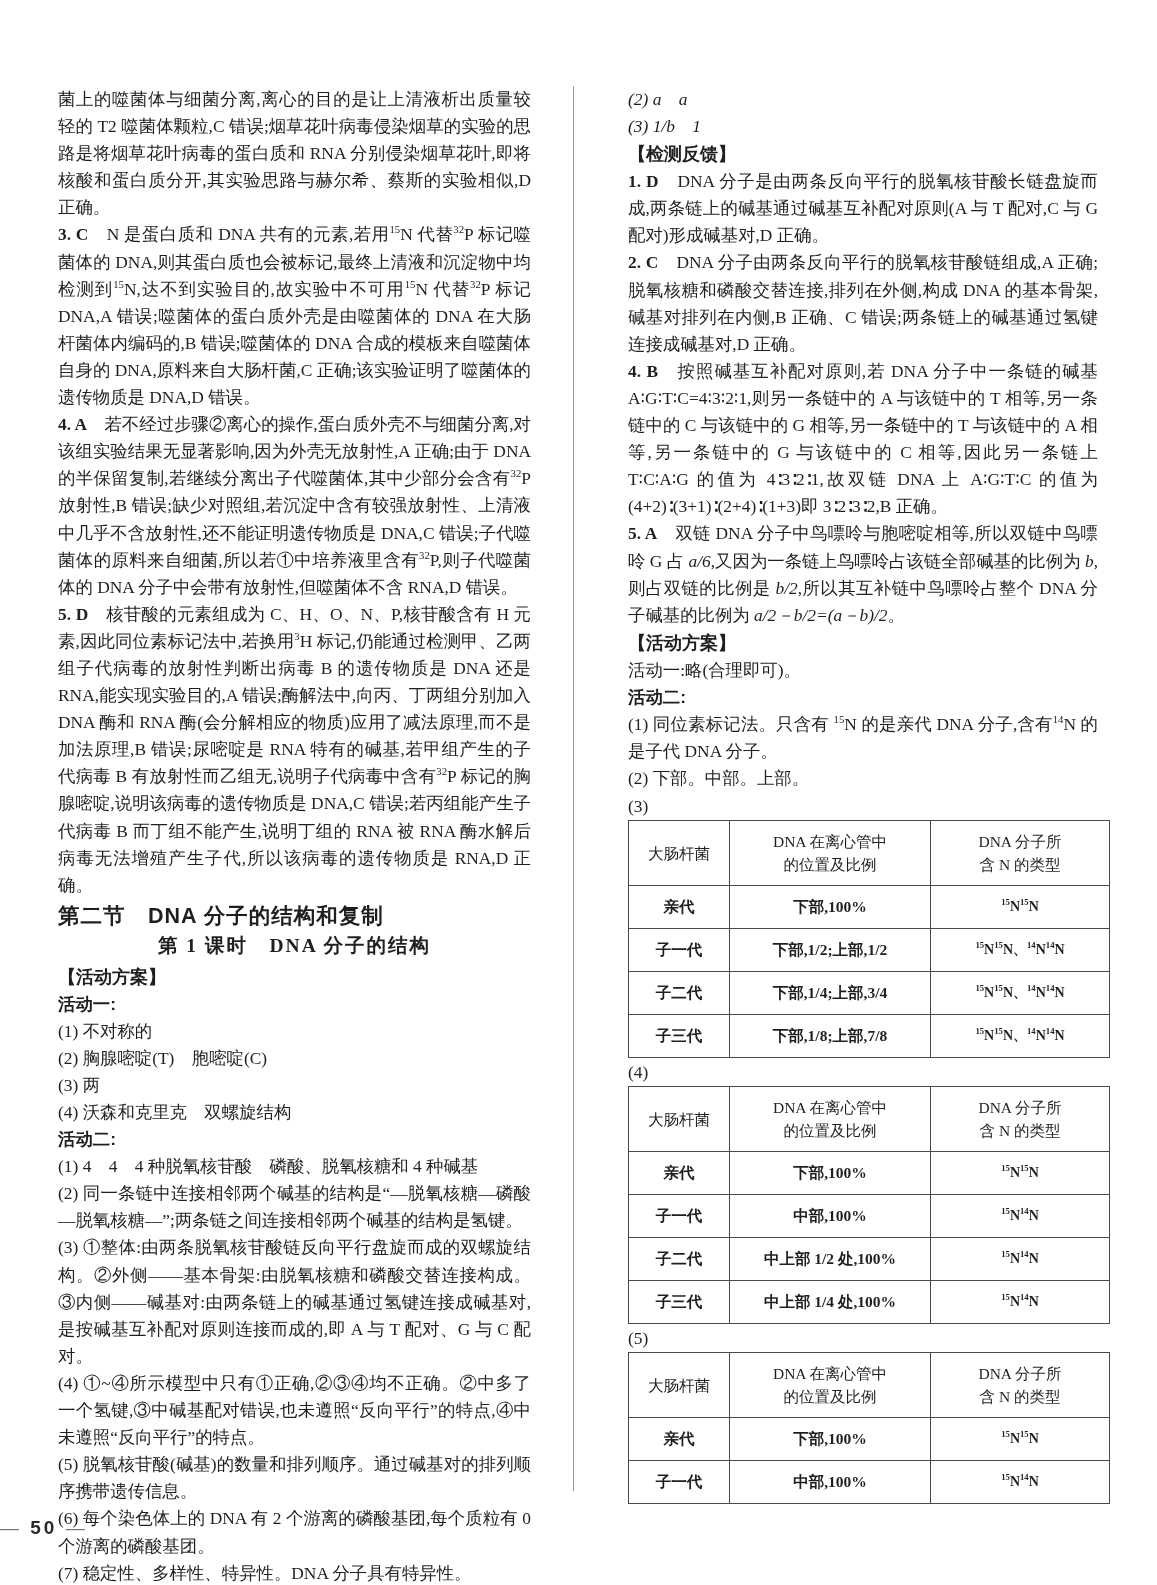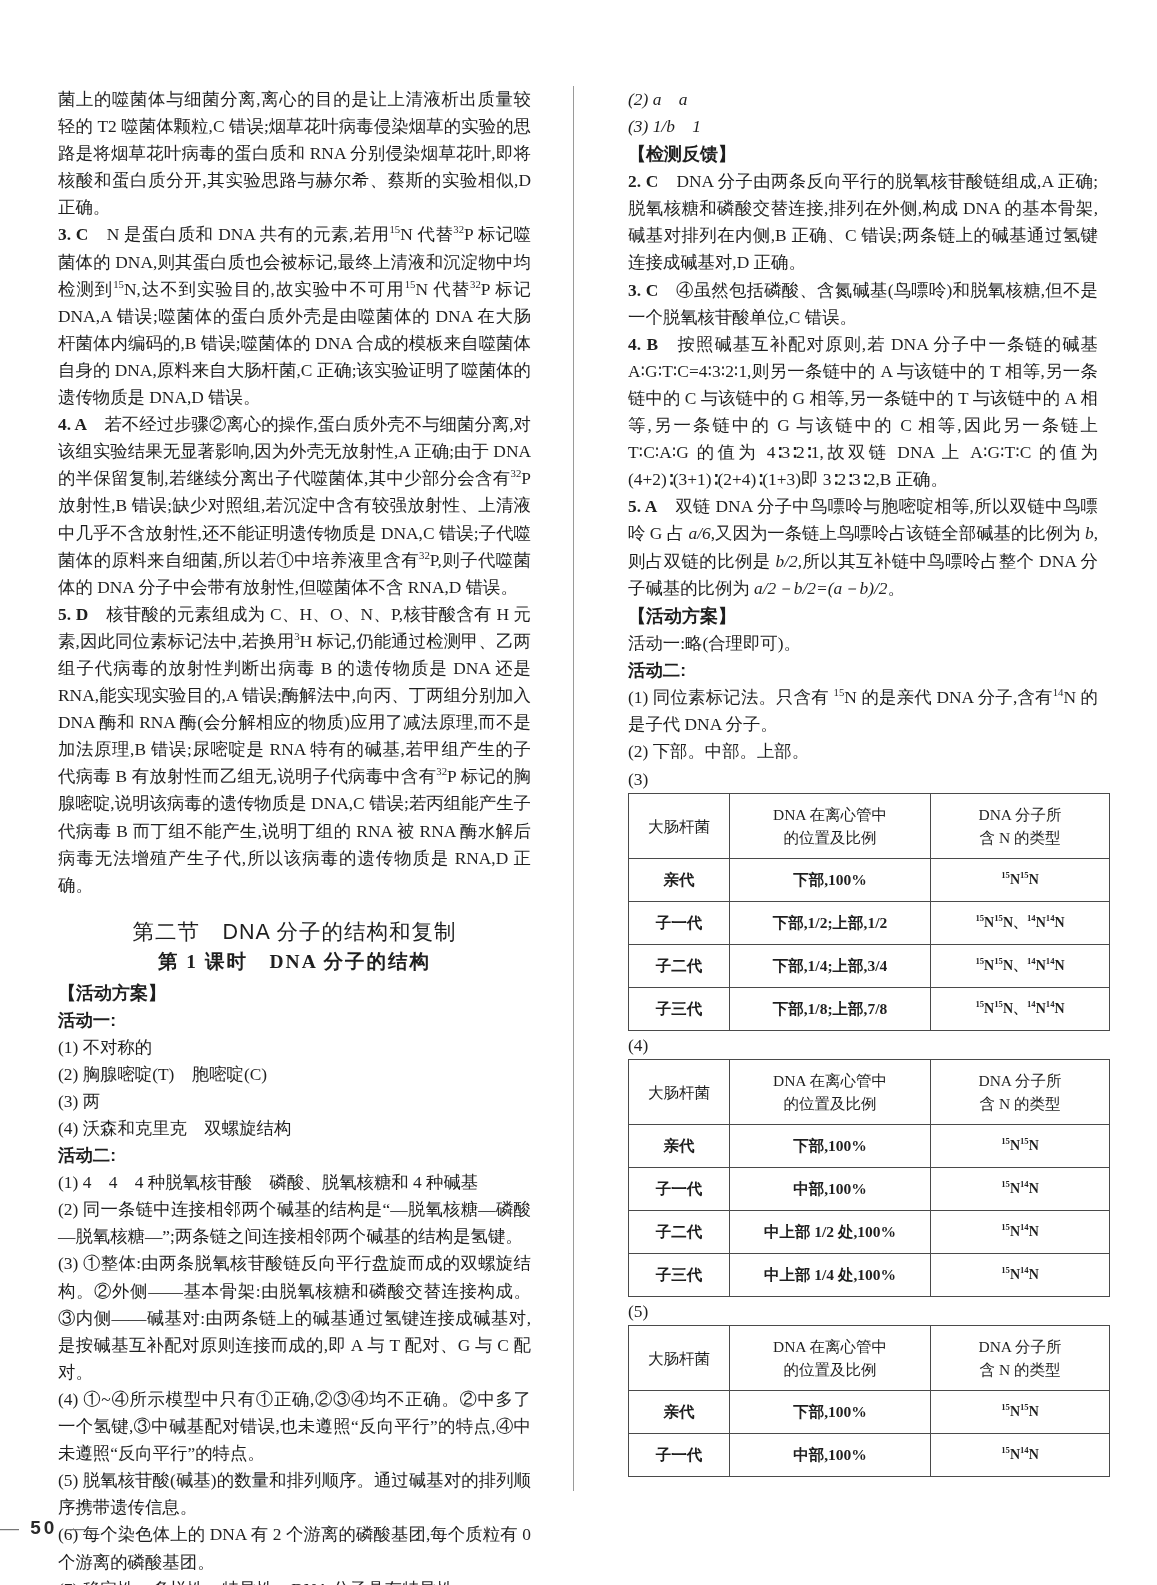--- a/index.html
+++ b/index.html
@@ -42,24 +42,23 @@
     letter-spacing:0px;
   }
   .body-text { text-indent:0; }
   .ital { font-style:italic; font-family:"Liberation Serif",serif; }
 
   sup { font-size:0.62em; vertical-align:super; line-height:0; }
 
   
   .h-section {
     font-family:"Liberation Sans","DejaVu Sans",sans-serif;
-    font-weight:normal;
+    font-weight:bold;
     font-size:21.5px;
-    text-align:center;
-    margin:18px 0 1px 0;
+    margin:2px 0 1px 0;
     line-height:30px;
     letter-spacing:1px;
   }
   .h-lesson {
     font-family:"Liberation Serif",serif;
     font-weight:bold;
     font-size:19.5px;
     text-align:center;
     margin:0 0 4px 0;
     line-height:28px;
@@ -159,24 +158,24 @@
 
     <div class="divider"></div>
 
     <div class="col col-right">
 
       <div class="line ital">(2) a　a</div>
       <div class="line ital">(3) 1/b　1</div>
 
       <div class="h-bracket">【检测反馈】</div>
 
+      <p class="body-text"><span class="qlabel">1. D</span>　DNA 分子是由两条反向平行的脱氧核苷酸长链盘旋而成,两条链上的碱基通过碱基互补配对原则(A 与 T 配对,C 与 G 配对)形成碱基对,D 正确。</p>
 
       <p class="body-text"><span class="qlabel">2. C</span>　DNA 分子由两条反向平行的脱氧核苷酸链组成,A 正确;脱氧核糖和磷酸交替连接,排列在外侧,构成 DNA 的基本骨架,碱基对排列在内侧,B 正确、C 错误;两条链上的碱基通过氢键连接成碱基对,D 正确。</p>
 
-      <p class="body-text"><span class="qlabel">3. C</span>　④虽然包括磷酸、含氮碱基(鸟嘌呤)和脱氧核糖,但不是一个脱氧核苷酸单位,C 错误。</p>
 
       <p class="body-text"><span class="qlabel">4. B</span>　按照碱基互补配对原则,若 DNA 分子中一条链的碱基 A∶G∶T∶C=4∶3∶2∶1,则另一条链中的 A 与该链中的 T 相等,另一条链中的 C 与该链中的 G 相等,另一条链中的 T 与该链中的 A 相等,另一条链中的 G 与该链中的 C 相等,因此另一条链上 T∶C∶A∶G 的值为 4∶3∶2∶1,故双链 DNA 上 A∶G∶T∶C 的值为(4+2)∶(3+1)∶(2+4)∶(1+3)即 3∶2∶3∶2,B 正确。</p>
 
       <p class="body-text"><span class="qlabel">5. A</span>　双链 DNA 分子中鸟嘌呤与胞嘧啶相等,所以双链中鸟嘌呤 G 占 <span class="ital">a/6</span>,又因为一条链上鸟嘌呤占该链全部碱基的比例为 <span class="ital">b</span>,则占双链的比例是 <span class="ital">b/2</span>,所以其互补链中鸟嘌呤占整个 DNA 分子碱基的比例为 <span class="ital">a/2－b/2=(a－b)/2</span>。</p>
 
 
       <div class="h-bracket">【活动方案】</div>
       <div class="line">活动一:略(合理即可)。</div>
       <div class="h-activity">活动二:</div>
 

